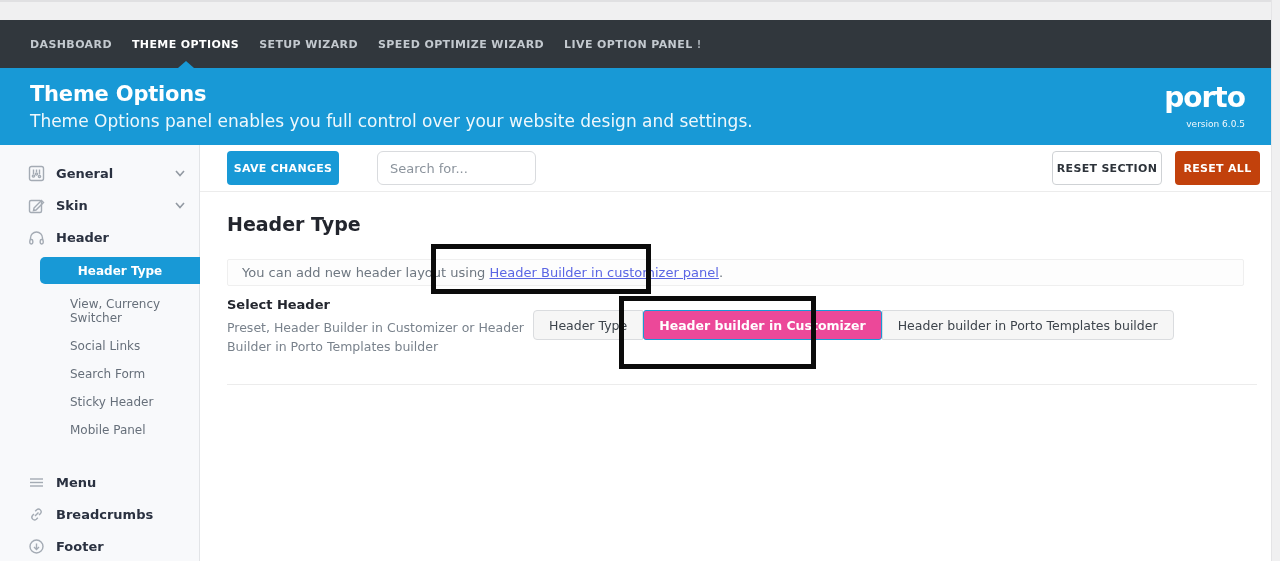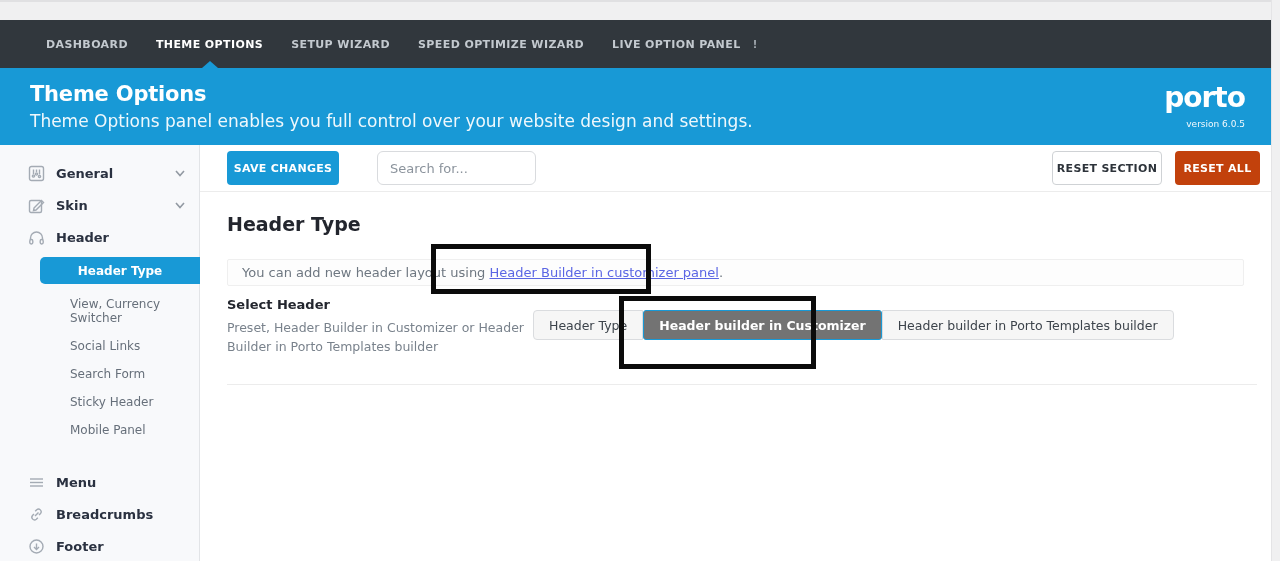--- a/index.html
+++ b/index.html
@@ -14,21 +14,21 @@
     position: absolute; right: 0; top: 0; width: 9px; height: 561px;
     background: #f0f0f1; border-left: 1px solid #e4e4e6;
   }
   
   .top-strip {
     height: 20px; background: #f0f0f1; border-top: 2px solid #e0e0e2;
   }
   
   .admin-nav {
     height: 48px; background: #31373d;
-    display: flex; align-items: center; gap: 28px; padding-left: 46px;
+    display: flex; align-items: center; gap: 20px; padding-left: 30px;
     position: relative;
   }
   .nav-item {
     font-size: 11px; font-weight: bold; letter-spacing: 0.4px;
     color: #c3c9cf; cursor: pointer; position: relative; height: 100%;
     display: flex; align-items: center;
   }
   .nav-item.active { color: #ffffff; }
   .nav-item.active .nav-pointer {
     position: absolute; bottom: 0; left: 50%; transform: translateX(-50%);
@@ -115,21 +115,21 @@
   .option-group { display: flex; margin-top: 15px; }
   .opt-btn {
     height: 30px; padding: 0 15px; font-size: 12.5px; color: #3c434b;
     background: #f6f6f6; border: 1px solid #dadcdf; cursor: pointer;
     display: flex; align-items: center; white-space: nowrap;
     font-family: "DejaVu Sans", "Liberation Sans", sans-serif;
   }
   .opt-btn:first-child { border-radius: 4px 0 0 4px; }
   .opt-btn:last-child { border-radius: 0 4px 4px 0; }
   .opt-btn.selected {
-    background: #737373; border-color: #1899d6; color: #ffffff; font-weight: bold;
+    background: #ec4899; border-color: #1899d6; color: #ffffff; font-weight: bold;
     border-radius: 3px;
   }
   .row-divider { height: 1px; background: #ececec; margin-top: 27px; width: 1030px; }
   
   .annotation {
     position: absolute; border: 5px solid #0b0b0b; background: transparent;
     pointer-events: none; z-index: 50;
   }
   .ann-link { left: 431px; top: 244px; width: 220px; height: 50px; }
   .ann-option { left: 619px; top: 296px; width: 197px; height: 73px; }

